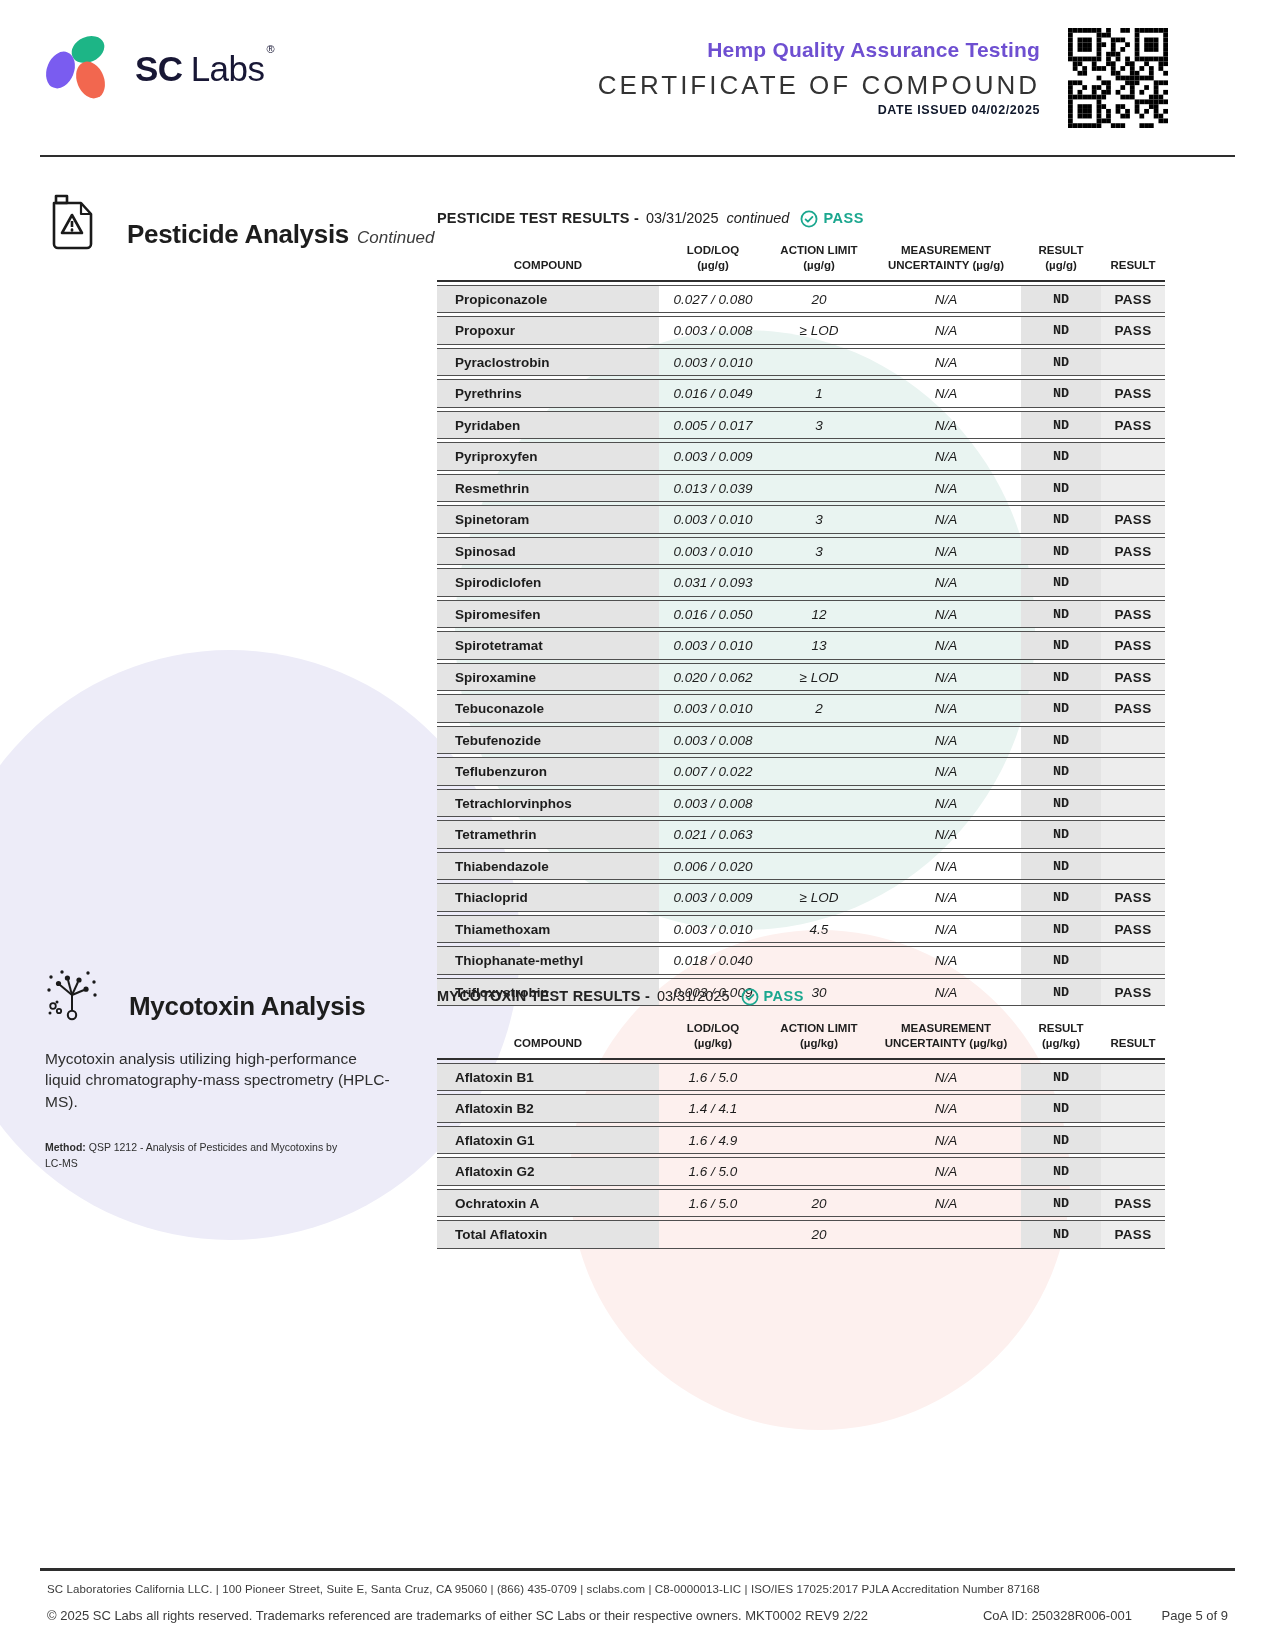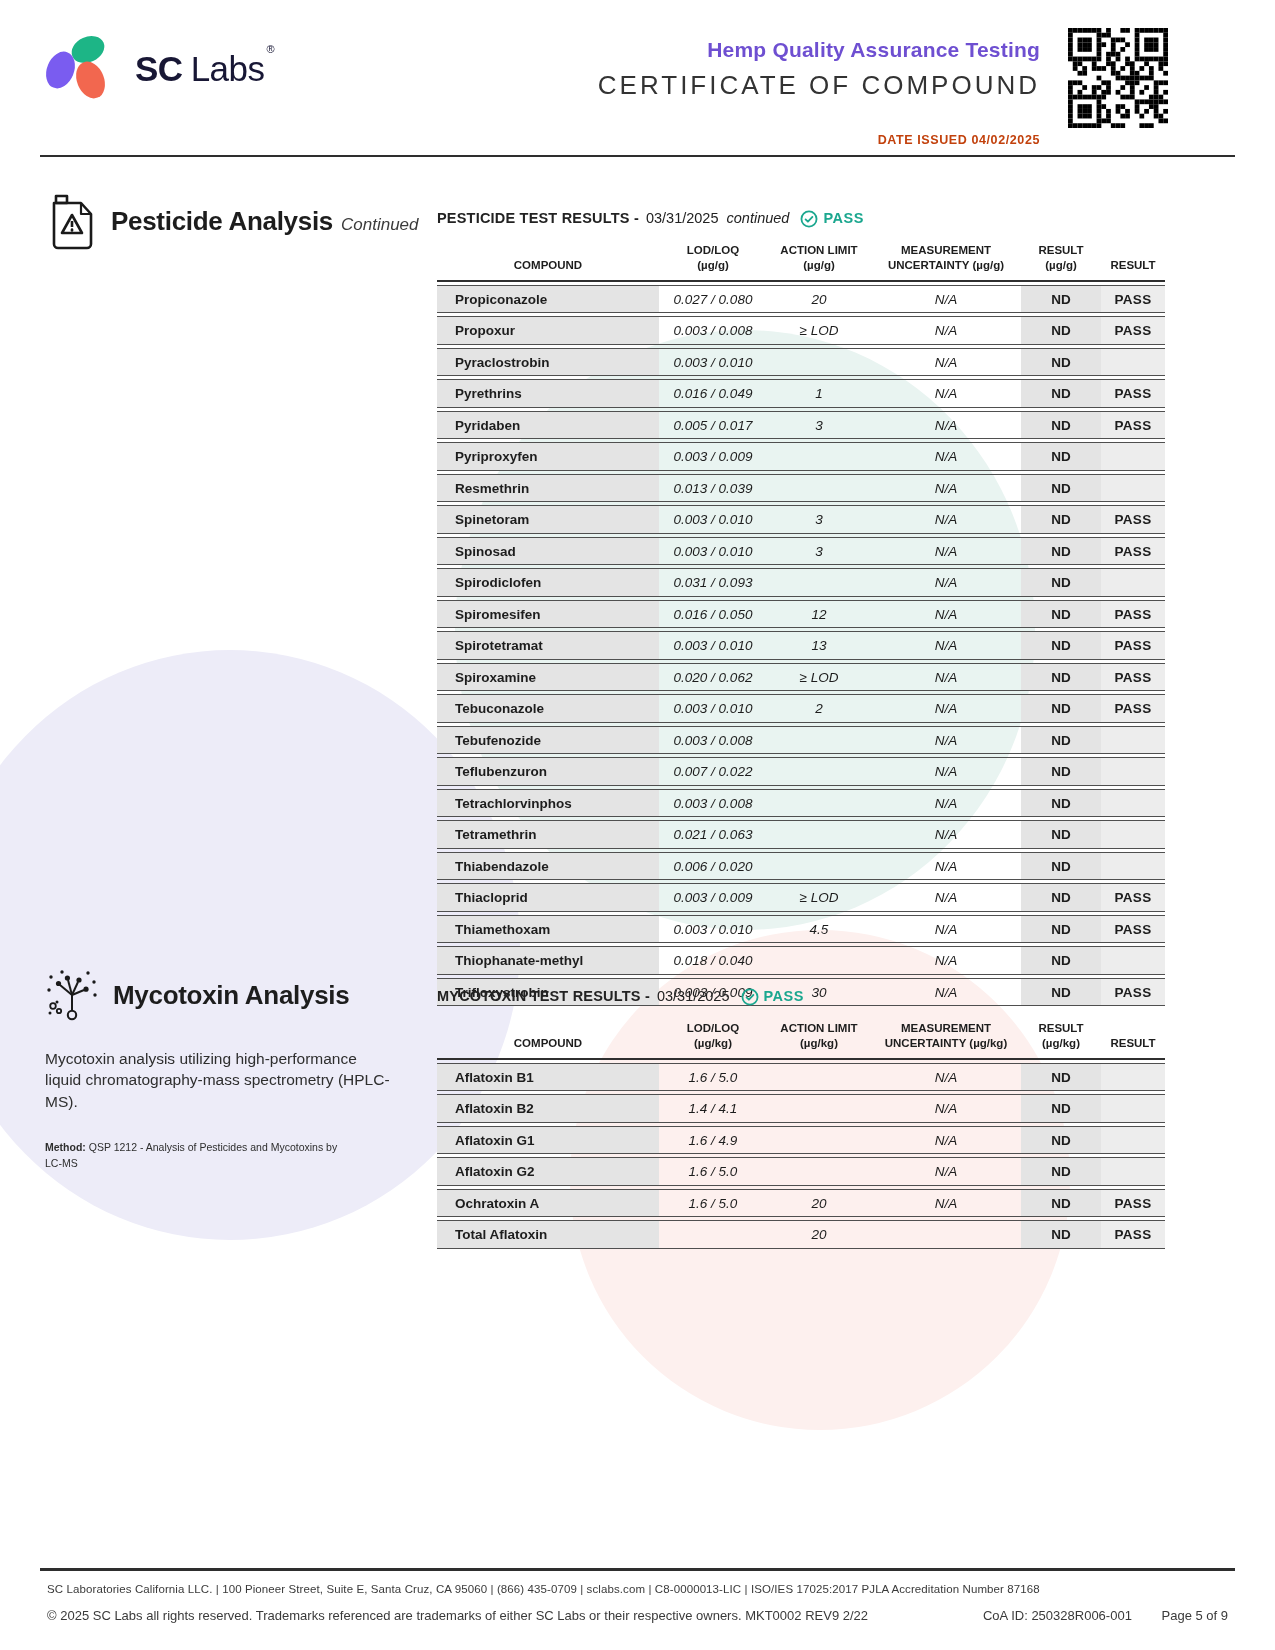--- a/index.html
+++ b/index.html
@@ -22,28 +22,28 @@
   .petal-purple{left:0px;top:16px;width:27px;height:38px;background:#7a5cf0;transform:rotate(22deg);}
   .petal-orange{left:30px;top:26px;width:27px;height:38px;background:#f2674f;transform:rotate(-22deg);}
   .logo-text{font-size:35px;color:#181735;letter-spacing:-0.5px;}
   .logo-text .sc{font-weight:800;}
   .logo-text .labs{font-weight:400;margin-left:8px;}
   .logo-text sup{font-size:11px;font-weight:400;vertical-align:28px;margin-left:2px;}
 
   .head-right{position:absolute;right:235px;top:38px;text-align:right;}
   .head-program{color:#6e4fd1;font-size:21px;font-weight:700;letter-spacing:0.2px;}
   .head-doc-title{color:#333;font-size:26px;font-weight:500;letter-spacing:3px;margin-top:8px;}
-  .head-date{color:#c2410c;font-size:12.5px;font-weight:700;letter-spacing:0.6px;margin-top:32px;}
+  .head-date{color:#0f172a;font-size:12.5px;font-weight:700;letter-spacing:0.6px;margin-top:2px;}
 
   .qr{position:absolute;left:1068px;top:28px;width:100px;height:100px;}
   .rule-top{position:absolute;left:40px;right:40px;top:155px;height:2px;background:#2e2e2e;}
   .rule-bottom{position:absolute;left:40px;right:40px;top:1568px;height:2.5px;background:#2e2e2e;}
 
   
-  .section-head{display:flex;align-items:center;gap:14px;}
+  .section-head{display:flex;align-items:flex-end;gap:30px;}
   .section-title{font-size:26px;font-weight:700;color:#1d1d1d;letter-spacing:-0.3px;}
   .section-title .continued{font-size:17px;font-weight:400;font-style:italic;color:#3c3c3c;margin-left:8px;letter-spacing:0;}
   .pest-section{position:absolute;left:47px;top:192px;}
   .myco-section{position:absolute;left:45px;top:968px;width:350px;}
   .myco-desc{margin-top:26px;font-size:15.5px;line-height:1.38;color:#2e2e2e;width:345px;}
   .myco-method{margin-top:28px;font-size:10.5px;color:#2e2e2e;width:300px;line-height:1.5;}
   .myco-method b{font-weight:700;}
 
   
   .results-block{position:absolute;width:728px;}
@@ -60,21 +60,21 @@
   table.results th{
     font-size:11.5px;font-weight:700;color:#1d1d1d;text-align:center;vertical-align:bottom;
     padding:0 2px 7px;white-space:pre-line;border-bottom:2px solid #2f2f2f;line-height:1.3;
   }
   table.results td{
     height:24.5px;border-top:1px solid #4f4f4f;border-bottom:1px solid #4f4f4f;
     font-size:13.5px;color:#1d1d1d;vertical-align:middle;
   }
   td.c-compound{background:#e4e4e4;font-weight:700;padding-left:18px;text-align:left;}
   td.c-val{font-style:italic;text-align:center;font-size:13px;color:#2a2a2a;}
-  td.c-result{background:#e4e4e4;font-weight:700;text-align:center;}
+  td.c-result{background:#e4e4e4;font-weight:700;text-align:center;font-family:Liberation Mono, monospace;}
   td.c-pass{background:#ededed;font-weight:700;text-align:center;font-size:12.5px;letter-spacing:0.3px;}
 
   
   .footer-l1{position:absolute;left:47px;right:47px;top:1583px;font-size:11.5px;color:#3a3a3a;letter-spacing:0.1px;}
   .footer-l2{position:absolute;left:47px;right:47px;top:1608px;font-size:13px;color:#3a3a3a;display:flex;justify-content:space-between;}
   .footer-l2 .fr span{margin-left:26px;}
 
   .icon-svg{display:block;}
 </style>
 </head>

